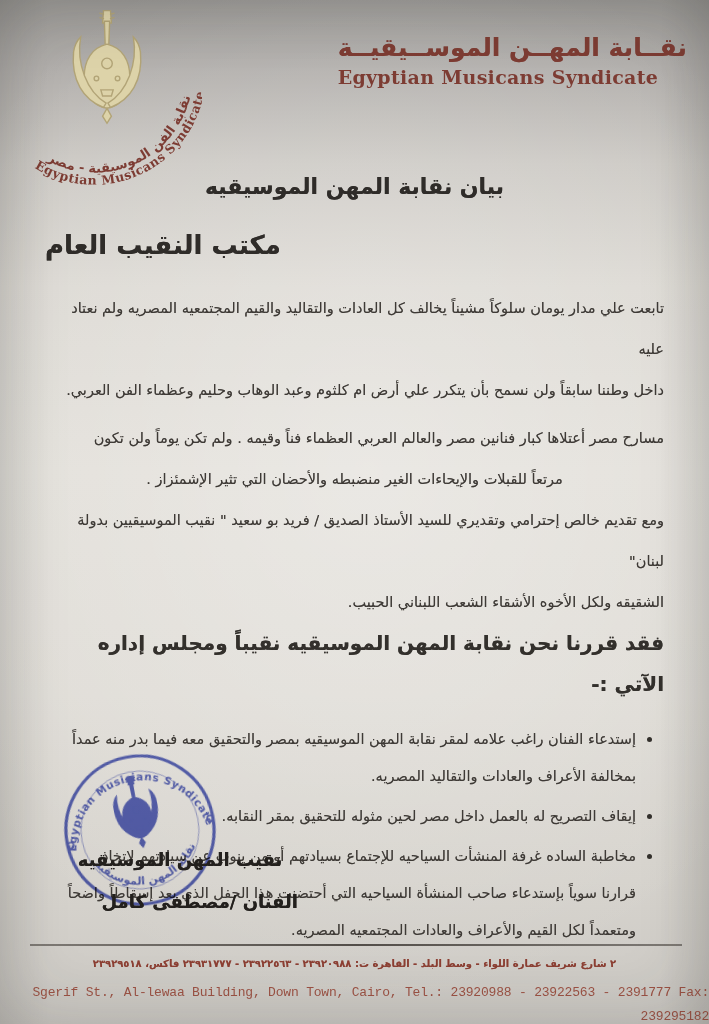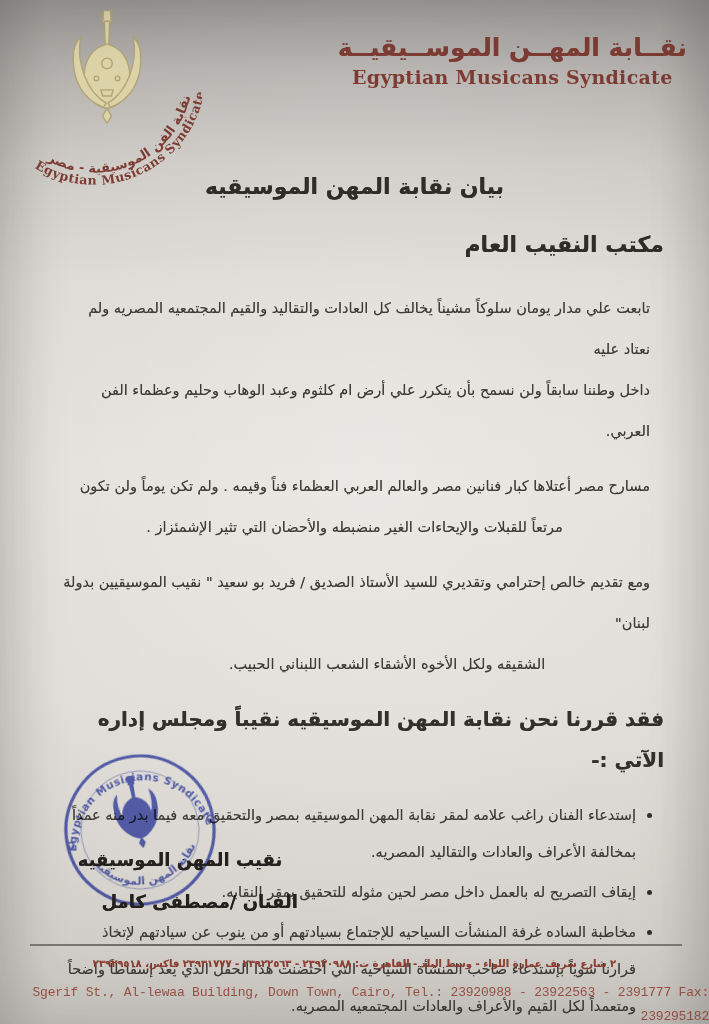--- a/index.html
+++ b/index.html
@@ -19,45 +19,45 @@
   }
 
   
   .logo{position:absolute;left:10px;top:4px;width:192px;height:192px;}
   .logo svg{width:100%;height:100%;}
   .emblem-gold{fill:#ddd3a9;stroke:#b2a477;stroke-width:1.6;}
   .arc-text{fill:#7d3c33;}
   .arc-ar{font-size:13px;font-weight:bold;letter-spacing:1px;}
   .arc-en{font-size:12.5px;font-weight:bold;font-family:"DejaVu Serif",serif;letter-spacing:0.5px;}
 
-  .lh-titles{position:absolute;right:22px;top:32px;text-align:center;color:#7d3c33;}
+  .lh-titles{position:absolute;right:22px;top:32px;color:#7d3c33;}
   .lh-ar{font-size:25px;font-weight:bold;line-height:32px;direction:rtl;
          text-shadow:0 0 0.6px rgba(125,60,51,0.7);}
   .lh-en{font-size:19px;font-weight:bold;font-family:"DejaVu Serif",serif;line-height:26px;
          letter-spacing:0.3px;}
 
   
   .doc{position:absolute;top:172px;right:45px;left:45px;direction:rtl;color:#3e3a36;}
   .doc-h1{font-size:22px;line-height:30px;font-weight:bold;text-align:center;margin:0 0 28px;
           color:#2f2c29;text-shadow:0 0 0.5px rgba(47,44,41,0.8);}
-  .doc-h2{font-size:22px;line-height:30px;font-weight:bold;text-align:right;margin:0 0 28px;
+  .doc-h2{font-size:26px;line-height:30px;font-weight:bold;text-align:left;margin:0 0 28px;
           color:#2f2c29;text-shadow:0 0 0.5px rgba(47,44,41,0.8);}
-  .para{font-size:14.5px;line-height:41px;margin:14px;text-align:right;white-space:pre-line;
+  .para{font-size:14.5px;line-height:41px;margin:0;text-align:right;white-space:pre-line;
         text-shadow:0 0 0.4px rgba(62,58,54,0.55);}
   .para.sp{margin-top:7px;}
   .para .al-c{display:block;text-align:center;}
   .decision{font-size:20px;font-weight:bold;line-height:41px;margin:0;text-align:right;
             color:#33302c;text-shadow:0 0 0.5px rgba(51,48,44,0.8);}
   ul.resolutions{margin:16px 10px 0 0;padding:0 18px 0 0;list-style:disc outside;}
   ul.resolutions li{font-size:14.5px;line-height:37px;margin:0 0 3px;text-align:right;
                     white-space:pre-line;text-shadow:0 0 0.4px rgba(62,58,54,0.55);}
   ul.resolutions li::marker{color:#33302c;font-size:15px;}
 
   
-  .shift-left{display:block;text-align:left;padding-left:170px;}
+  .shift-left{display:block;text-align:right;padding-left:170px;}
 
   
   .stamp{position:absolute;left:52px;top:742px;width:176px;height:176px;
          transform:rotate(-11deg);opacity:0.82;mix-blend-mode:multiply;
          filter:blur(0.35px);}
   .stamp svg{width:100%;height:100%;}
   .stamp-ink{stroke:#3a49b8;fill:none;}
   .stamp-text{fill:#3a49b8;}
   .emblem-blue{fill:#3a49b8;stroke:#3a49b8;stroke-width:2;}
 

